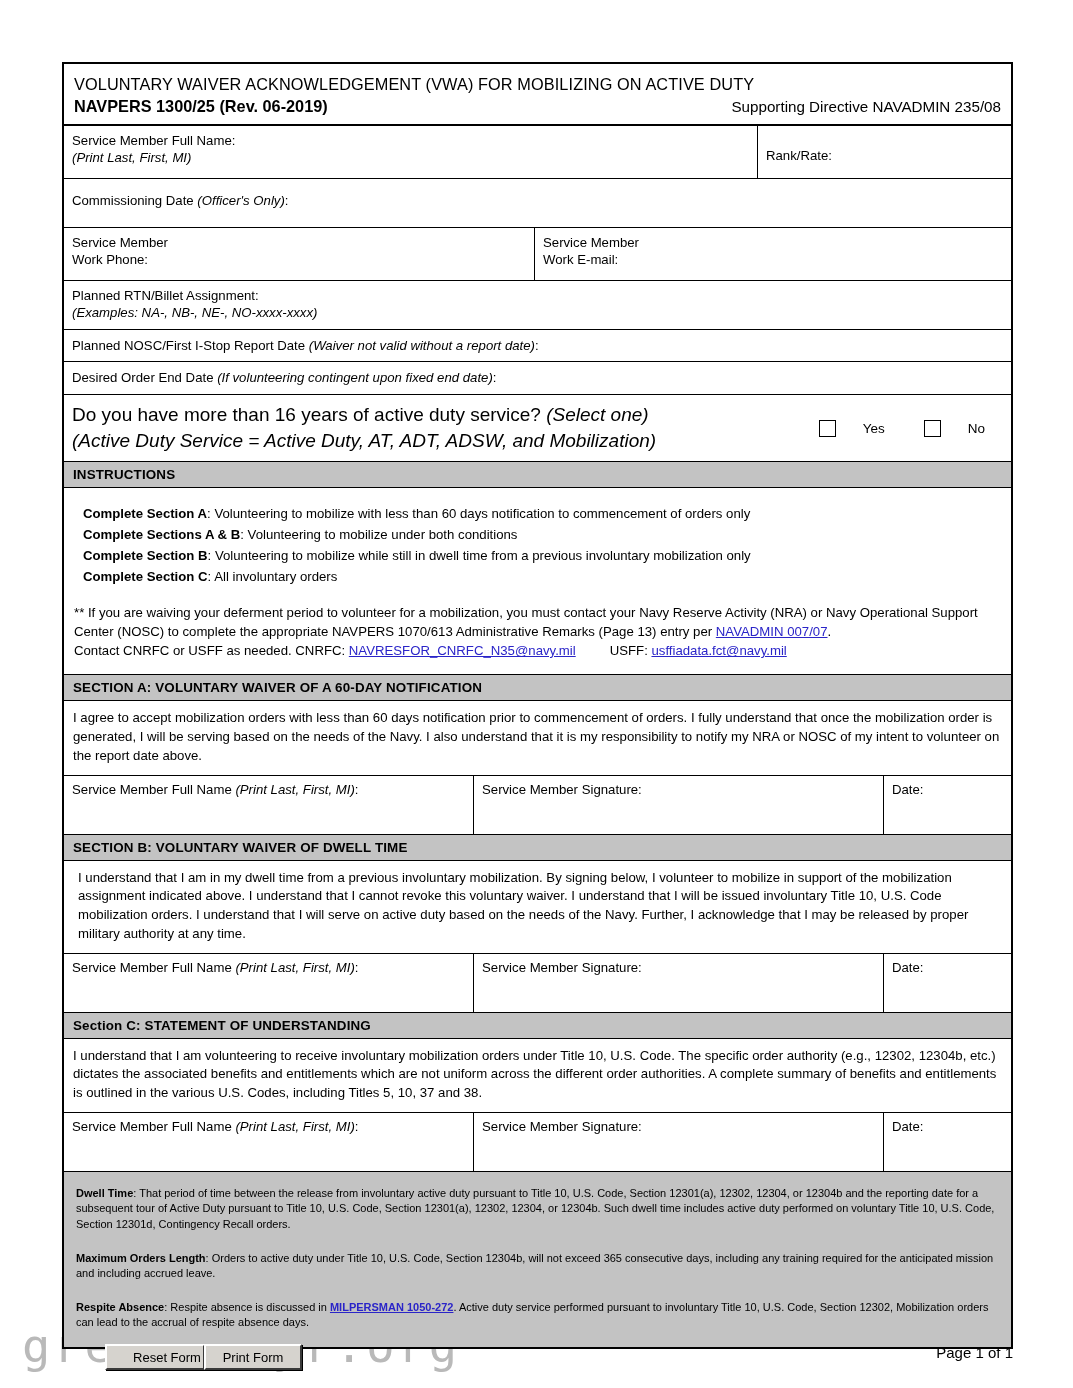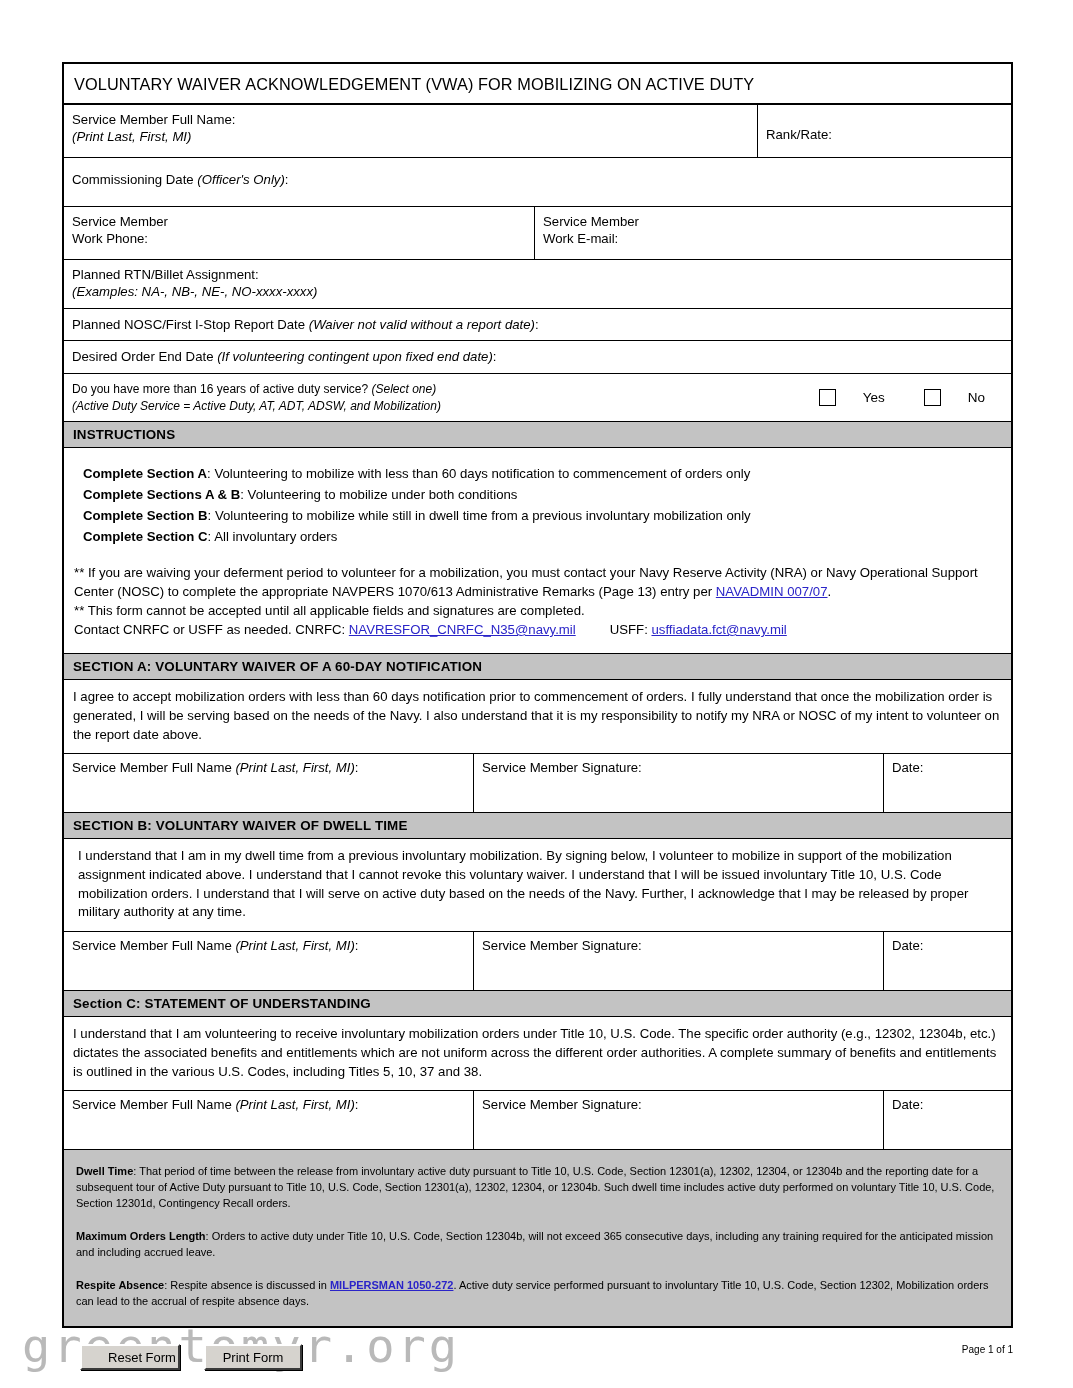--- a/index.html
+++ b/index.html
@@ -93,21 +93,21 @@
   .bd { font-weight: bold; }
 
   
   .checkrow {
     display: flex;
     align-items: center;
   }
   .checkrow-label {
     flex: 1 1 auto;
     padding: 7px 8px 7px 8px;
-    font-size: 12px;
+    font-size: 19px;
     line-height: 1.38;
   }
   .checkrow-boxes {
     flex: 0 0 auto;
     display: flex;
     align-items: center;
     padding-right: 26px;
     gap: 9px;
   }
   .cb {
@@ -208,53 +208,57 @@
     box-shadow: 1px 1px 0 0 #000;
     font-family: "Liberation Sans", sans-serif;
     font-size: 13px;
     color: #000;
     display: flex;
     align-items: center;
     justify-content: center;
     box-sizing: border-box;
     cursor: pointer;
   }
-  #reset-form-button { left: 80px; width: 100px; padding-left: 24px; }
+  #reset-form-button { left: 105px; width: 100px; padding-left: 24px; }
   #print-form-button { left: 204px; width: 98px; }
 
   .fouo {
     position: absolute;
     left: 0;
     top: 6px;
     width: 1073px;
     text-align: center;
     font-size: 13.2px;
     font-weight: bold;
     line-height: 1.42;
   }
   .fouo .l2 { display: block; }
 
   .pageno {
     position: absolute;
     right: 60px;
     top: 8px;
-    font-size: 10px;
+    font-size: 15px;
   }
 </style>
 </head>
 <body>
 
 <div class="page">
 
   <div class="watermark">greentomyr.org</div>
 
   <div class="form">
 
     <div class="titleblock">
       <div class="title-line1">VOLUNTARY WAIVER ACKNOWLEDGEMENT (VWA) FOR MOBILIZING ON ACTIVE DUTY</div>
+      <div class="title-line2">
+        <div class="title-form-no">NAVPERS 1300/25 (Rev. 06-2019)</div>
+        <div class="title-directive">Supporting Directive NAVADMIN 235/08</div>
+      </div>
     </div>
 
     <div class="row">
       <div class="cell divided" style="width:694px;min-height:52px;">
         <div>Service Member Full Name:</div>
         <div class="it">(Print Last, First, MI)</div>
       </div>
       <div class="cell" style="flex:1 1 auto;">
         <div style="margin-top:15px;">Rank/Rate:</div>
       </div>
@@ -325,21 +329,20 @@
       </div>
       <div class="instr-line">
         <span class="bd">Complete Section C</span><span>:  All involuntary orders</span>
       </div>
 
       <div class="instr-gap"></div>
 
       <div class="instr-para">
         <span>** If you are waiving your deferment period to volunteer for a mobilization, you must contact your Navy Reserve Activity (NRA) or Navy Operational Support Center (NOSC) to complete the appropriate NAVPERS 1070/613 Administrative Remarks (Page 13) entry per </span><a class="lnk" href="#">NAVADMIN 007/07</a><span>.</span>
       </div>
-      <div class="instr-para">** This form cannot be accepted until all applicable fields and signatures are completed.</div>
       <div class="instr-para">
         <span>Contact CNRFC or USFF as needed.  CNRFC: </span><a class="lnk" href="#">NAVRESFOR_CNRFC_N35@navy.mil</a><span style="display:inline-block;width:34px;"></span><span>USFF: </span><a class="lnk" href="#">usffiadata.fct@navy.mil</a>
       </div>
     </div>
 
     <div class="bar">SECTION A:  VOLUNTARY WAIVER OF A 60-DAY NOTIFICATION</div>
     <div class="para">I agree to accept mobilization orders with less than 60 days notification prior to commencement of orders.  I fully understand that once the mobilization order is generated, I will be serving based on the needs of the Navy.  I also understand that it is my responsibility to notify my NRA or NOSC of my intent to volunteer on the report date above.</div>
     <div class="sigrow">
       <div class="sigcell sig-name">
         <span>Service Member Full Name </span><span class="it">(Print Last, First, MI)</span><span>:</span>

